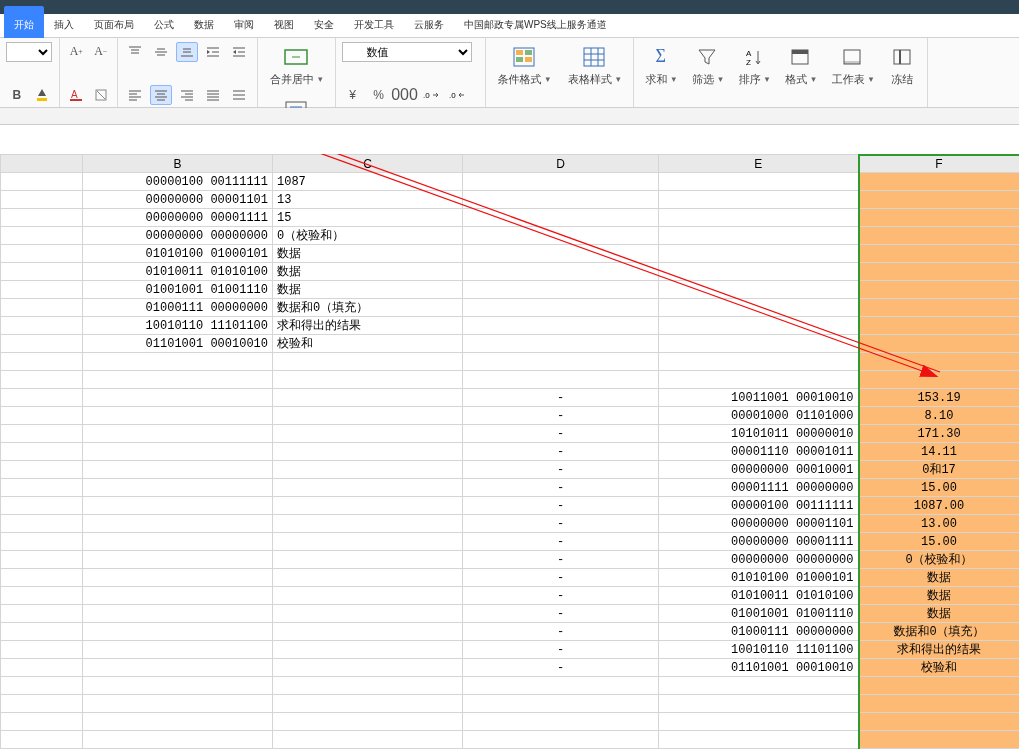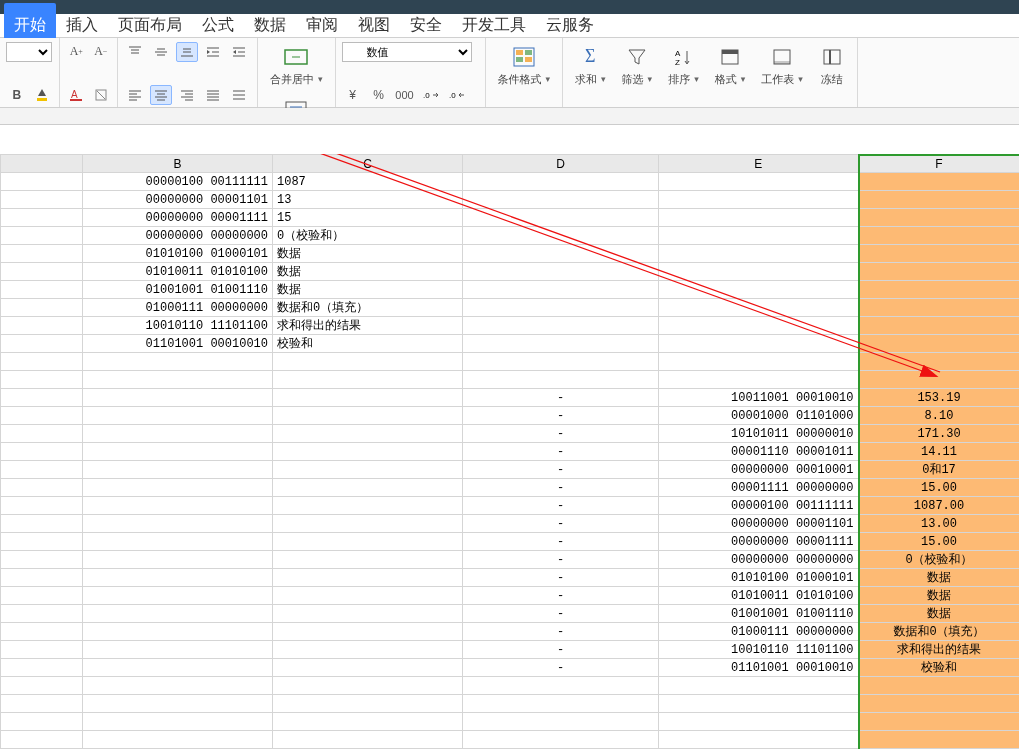--- a/index.html
+++ b/index.html
@@ -4,21 +4,21 @@
 <style>
   * { box-sizing: border-box; margin: 0; padding: 0; }
   html, body { width: 1019px; height: 749px; font-family: "Microsoft YaHei", Arial, sans-serif; font-size: 12px; background: #fff; overflow: hidden; }
   .app { width: 1019px; height: 749px; display: flex; flex-direction: column; }
 
   
   .title-strip { height: 18px; background: #2f4452; }
 
   
   .menubar { height: 24px; background: #fff; border-bottom: 1px solid #d0d0d0; display: flex; align-items: center; padding-left: 4px; }
-  .menubar .tab { padding: 12px 10px; font-size: 16px; color: #333; cursor: pointer; text-align: center; }
+  .menubar .tab { padding: 12px 10px; font-size: 10px; color: #333; cursor: pointer; text-align: center; }
   .menubar .tab.active { background: #3984ff; color: #fff; border-radius: 2px 2px 0 0; }
 
   
   .ribbon { height: 70px; background: #fafafa; border-bottom: 1px solid #cfcfcf; display: flex; align-items: stretch; }
   .group { display: flex; flex-direction: column; justify-content: space-between; padding: 4px 6px 2px 6px; border-right: 1px solid #d9d9d9; }
   .group .grow { display: flex; align-items: center; gap: 4px; }
   .group .row2 { display: flex; align-items: center; gap: 4px; margin-top: 4px; }
   .iconbtn { width: 22px; height: 20px; display: flex; align-items: center; justify-content: center; border: 1px solid transparent; border-radius: 2px; cursor: pointer; color: #555; }
   .iconbtn.active { background: #d6e6ff; border-color: #8ab7ff; }
   .bigbtn { display: flex; flex-direction: column; align-items: center; justify-content: center; gap: 2px; padding: 2px 6px; cursor: pointer; }
@@ -68,20 +68,21 @@
       <span class="tab active">开始</span>
       <span class="tab">插入</span>
       <span class="tab">页面布局</span>
       <span class="tab">公式</span>
       <span class="tab">数据</span>
       <span class="tab">审阅</span>
       <span class="tab">视图</span>
       <span class="tab">安全</span>
       <span class="tab">开发工具</span>
       <span class="tab">云服务</span>
+      <span class="tab">中国邮政专属WPS线上服务通道</span>
     </div>
 
   <div class="ribbon">
 
     <div class="group" style="width:60px;">
       <div class="grow">
         <select class="sel" style="width:46px;"></select>
       </div>
       <div class="row2">
         <span class="iconbtn" style="font-weight:bold;">B</span>
@@ -224,21 +225,21 @@
     <div class="group" style="width:150px;">
       <div class="grow">
         <select class="sel" style="width:130px;">
           <option>数值</option>
         </select>
       </div>
       <div class="row2">
         <span class="iconbtn">¥</span>
         <span class="iconbtn">%</span>
         <span class="iconbtn">
-            <span style="font-size:11px;">000</span>
+            <span style="font-size:16px;">000</span>
           </span>
         <span class="iconbtn">
             <svg width="16" height="12">
               <text x="0" y="9" font-size="8">.0</text>
               <path d="M10 6 H15 M13 4 L15 6 L13 8" stroke="#555" fill="none"></path>
             </svg>
           </span>
         <span class="iconbtn">
             <svg width="16" height="12">
               <text x="0" y="9" font-size="8">.0</text>
@@ -254,20 +255,32 @@
           <div class="bigicon">
               <svg width="24" height="22">
                 <rect x="2" y="2" width="20" height="18" fill="none" stroke="#3b6fb7"></rect>
                 <rect x="4" y="4" width="7" height="5" fill="#f4b154"></rect>
                 <rect x="13" y="4" width="7" height="5" fill="#7fb77f"></rect>
                 <rect x="4" y="11" width="7" height="5" fill="#7fb77f"></rect>
                 <rect x="13" y="11" width="7" height="5" fill="#f4b154"></rect>
               </svg>
             </div>
           <div class="biglabel tri">条件格式</div>
+        </div>
+        <div class="bigbtn">
+          <div class="bigicon">
+              <svg width="24" height="22">
+                <rect x="2" y="2" width="20" height="18" fill="none" stroke="#3b6fb7"></rect>
+                <line x1="2" y1="8" x2="22" y2="8" stroke="#3b6fb7"></line>
+                <line x1="2" y1="14" x2="22" y2="14" stroke="#3b6fb7"></line>
+                <line x1="9" y1="2" x2="9" y2="20" stroke="#3b6fb7"></line>
+                <line x1="16" y1="2" x2="16" y2="20" stroke="#3b6fb7"></line>
+              </svg>
+            </div>
+          <div class="biglabel tri">表格样式</div>
         </div>
       </div>
     </div>
 
     <div class="group">
       <div style="display:flex; gap:4px;">
         <div class="bigbtn">
           <div class="bigicon" style="font-family:serif;">Σ</div>
           <div class="biglabel tri">求和</div>
         </div>

